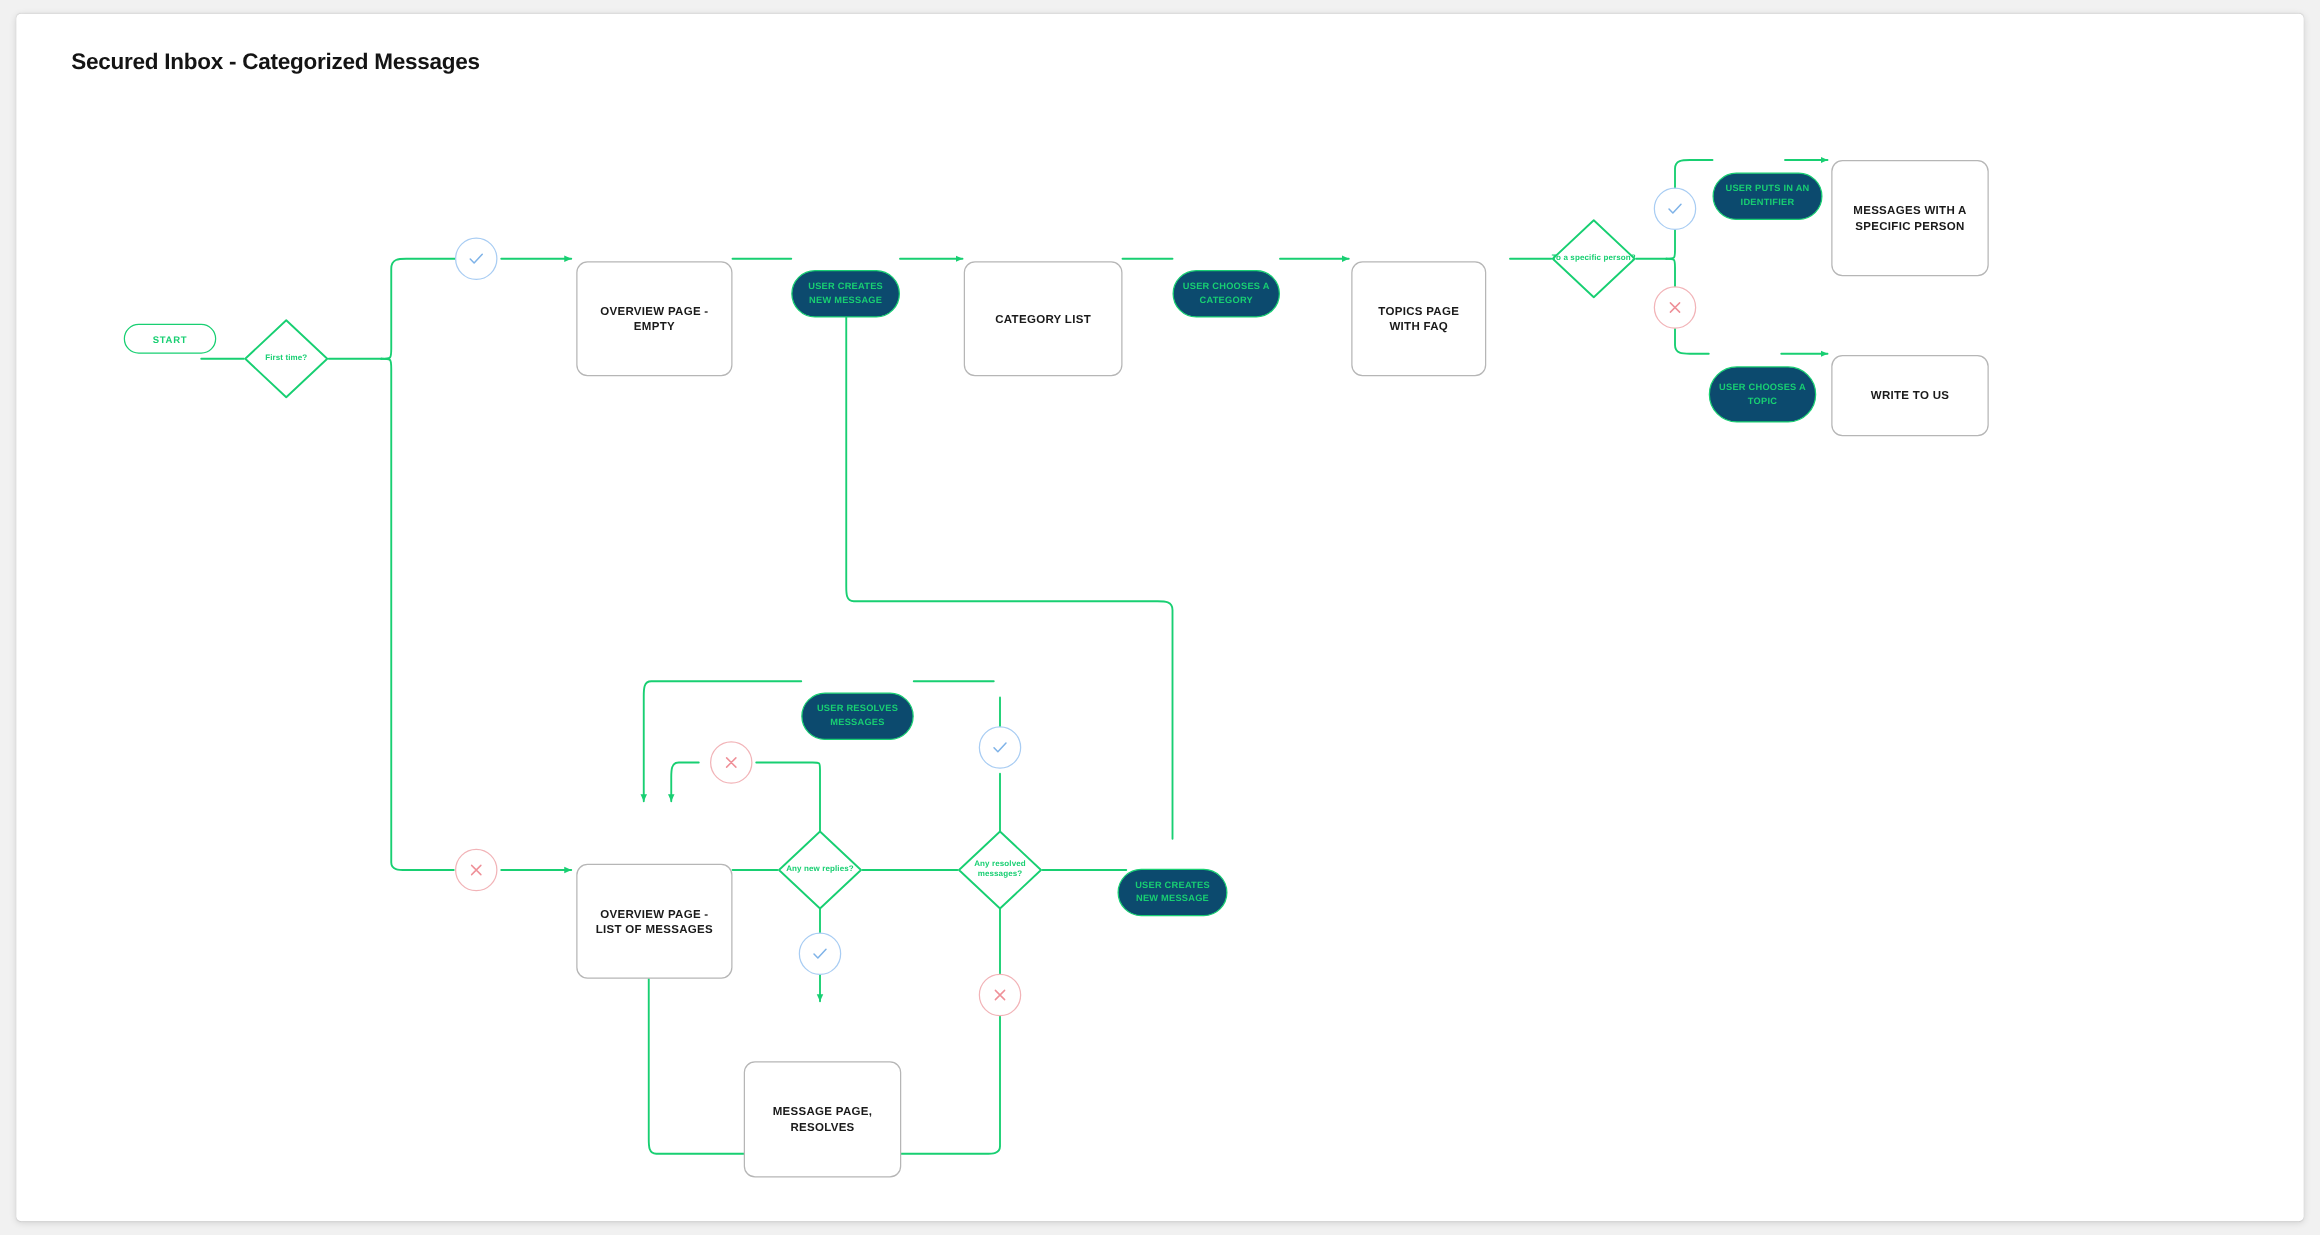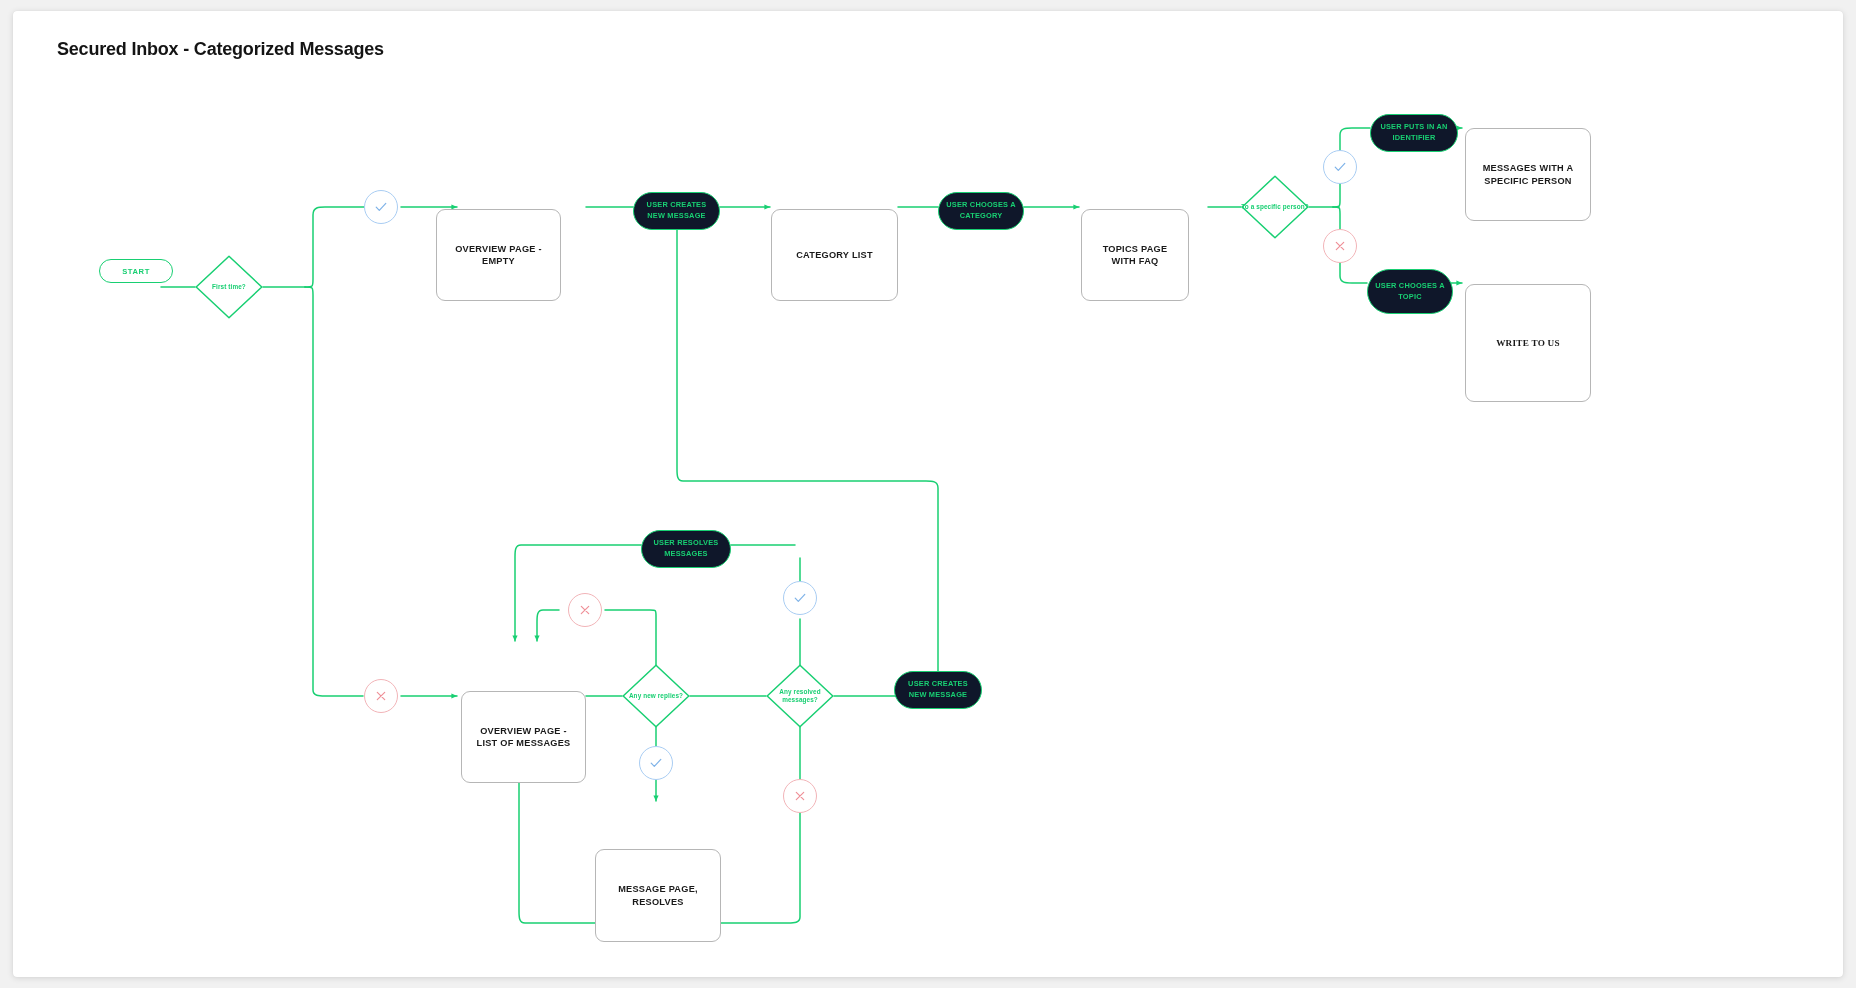--- a/index.html
+++ b/index.html
@@ -57,27 +57,28 @@
     font-weight: bold;
     letter-spacing: 0.25px;
     line-height: 1.35;
     padding: 4px 8px;
     margin-top: 48px;
   }
   
   .pill {
     border: 1.3px solid #18cf72;
     border-radius: 999px;
-    background: #0f172a;
+    background: #0c4a6e;
     color: #18cf72;
     font-size: 7.4px;
     font-weight: bold;
     letter-spacing: 0.2px;
     line-height: 1.42;
     padding: 18px 6px;
+    margin-top: 24px;
   }
   
   .start {
     border: 1.3px solid #18cf72;
     border-radius: 999px;
     background: #ffffff;
     color: #18cf72;
     font-size: 7.6px;
     font-weight: bold;
     letter-spacing: 0.6px;
@@ -205,21 +206,21 @@
         <path d="M3.2,8.2 L6.3,11.4 L12.8,4.4" fill="none" stroke="#7fb3e8" stroke-width="1.2" stroke-linecap="round" stroke-linejoin="round"></path>
       </svg>
     </div>
 
     <div class="badge no" style="left:351px; top:668px; width:34px; height:34px;">
       <svg width="16" height="16" viewBox="0 0 16 16">
         <path d="M4.3,4.3 L11.7,11.7 M11.7,4.3 L4.3,11.7" fill="none" stroke="#ef9098" stroke-width="1.2" stroke-linecap="round"></path>
       </svg>
     </div>
 
-    <div class="node box" style="left:423px; top:150px; width:125px; height:92px;">OVERVIEW PAGE - EMPTY</div>
+    <div class="node box" style="left:448px; top:150px; width:125px; height:92px;">OVERVIEW PAGE - EMPTY</div>
 
     <div class="node pill" style="left:620px; top:181px; width:87px; height:30px;">USER CREATES NEW MESSAGE</div>
 
     <div class="node box" style="left:758px; top:150px; width:127px; height:92px;">CATEGORY LIST</div>
 
     <div class="node pill" style="left:925px; top:181px; width:86px; height:30px;">USER CHOOSES A CATEGORY</div>
 
     <div class="node box" style="left:1068px; top:150px; width:108px; height:92px;">TOPICS PAGE WITH FAQ</div>
 
     <div class="diamond-wrap" style="left:1228px; top:164px; width:68px; height:64px;">
@@ -240,21 +241,21 @@
         <path d="M4.3,4.3 L11.7,11.7 M11.7,4.3 L4.3,11.7" fill="none" stroke="#ef9098" stroke-width="1.2" stroke-linecap="round"></path>
       </svg>
     </div>
 
     <div class="node pill" style="left:1357px; top:103px; width:88px; height:29px;">USER PUTS IN AN IDENTIFIER</div>
 
     <div class="node box" style="left:1452px; top:69px; width:126px; height:93px;">MESSAGES WITH A SPECIFIC PERSON</div>
 
     <div class="node pill" style="left:1354px; top:258px; width:86px; height:45px;">USER CHOOSES A TOPIC</div>
 
-    <div class="node box" style="left:1452px; top:225px; width:126px; height:118px;font-family:Liberation Serif, serif;">WRITE TO US</div>
+    <div class="node box" style="left:1452px; top:225px; width:126px; height:65px;">WRITE TO US</div>
 
     <div class="node pill" style="left:628px; top:519px; width:90px; height:30px;">USER RESOLVES MESSAGES</div>
 
     <div class="badge no" style="left:555px; top:582px; width:34px; height:34px;">
       <svg width="16" height="16" viewBox="0 0 16 16">
         <path d="M4.3,4.3 L11.7,11.7 M11.7,4.3 L4.3,11.7" fill="none" stroke="#ef9098" stroke-width="1.2" stroke-linecap="round"></path>
       </svg>
     </div>
 
     <div class="badge yes" style="left:770px; top:570px; width:34px; height:34px;">

